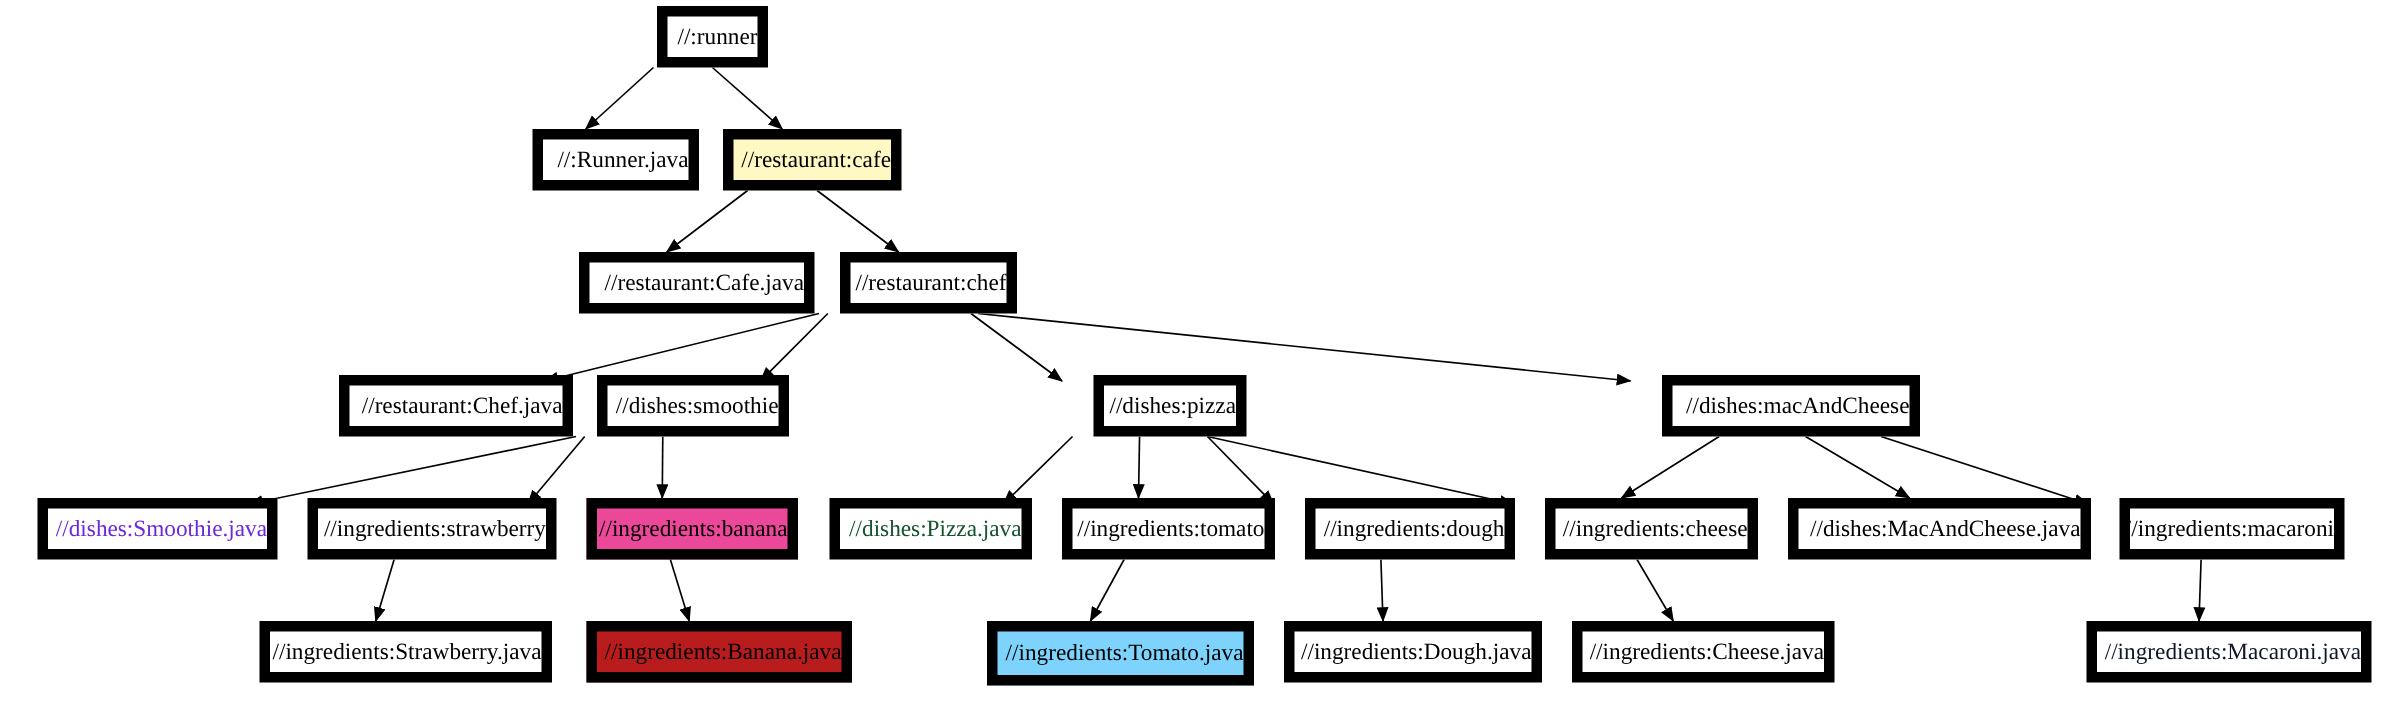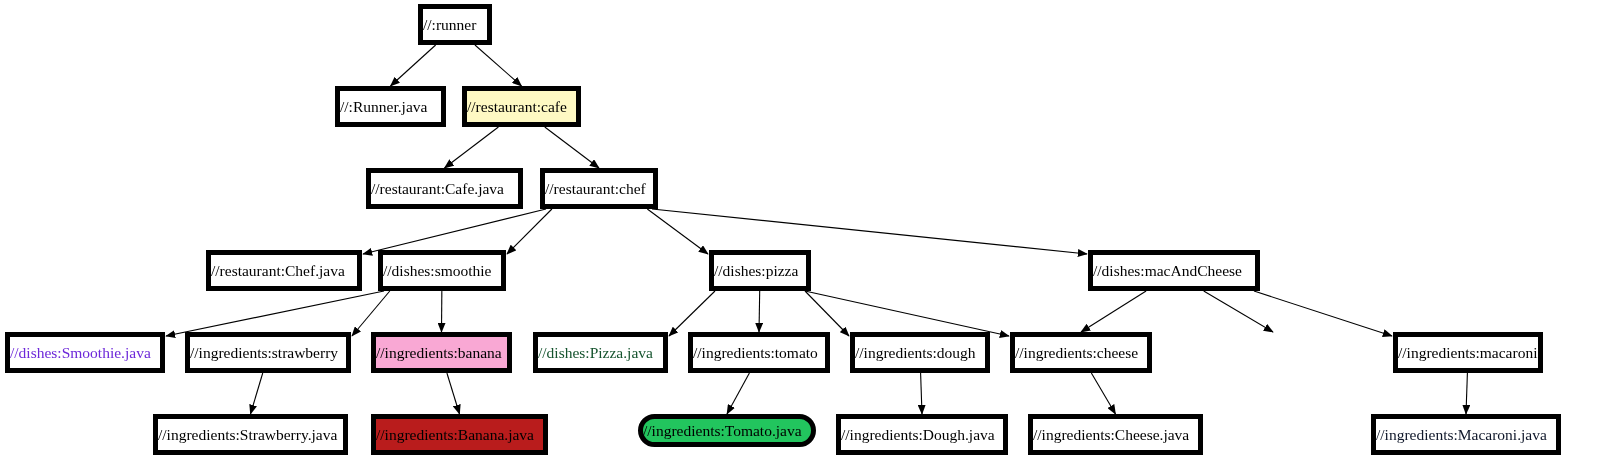--- a/index.html
+++ b/index.html
@@ -26,26 +26,27 @@
   #node-layer {
     position: absolute;
     left: 0;
     top: 0;
     width: 1600px;
     height: 468px;
   }
   .graph-node {
     position: absolute;
     box-sizing: border-box;
-    border: 5px solid #f9a8d4;
+    border: 7px solid #f9a8d4;
     background: #ffffff;
     display: flex;
     align-items: center;
-    justify-content: flex-start;
+    justify-content: flex-end;
     white-space: nowrap;
+    margin-left: 20px;
   }
   .graph-node .node-label {
     font-size: 15.5px;
     line-height: 1;
     color: #000000;
     letter-spacing: 0px;
   }
 </style>
 </head>
 <body>
@@ -109,45 +110,48 @@
       </div>
       <div class="graph-node" style="left: 1088px; top: 250px; width: 172px; height: 41px; border-color: rgb(0, 0, 0); background: rgb(255, 255, 255);">
         <span class="node-label" style="color: rgb(0, 0, 0);">//dishes:macAndCheese</span>
       </div>
       <div class="graph-node" style="left: 5px; top: 332px; width: 160px; height: 41px; border-color: rgb(0, 0, 0); background: rgb(255, 255, 255);">
         <span class="node-label" style="color: #6d28d9;">//dishes:Smoothie.java</span>
       </div>
       <div class="graph-node" style="left: 185px; top: 332px; width: 166px; height: 41px; border-color: rgb(0, 0, 0); background: rgb(255, 255, 255);">
         <span class="node-label" style="color: rgb(0, 0, 0);">//ingredients:strawberry</span>
       </div>
-      <div class="graph-node" style="left: 371px; top: 332px; width: 141px; height: 41px; border-color: rgb(0, 0, 0); background: #f9a8d4;">
+      <div class="graph-node" style="left: 371px; top: 332px; width: 141px; height: 41px; border-color: rgb(0, 0, 0); background: #ec4899;">
         <span class="node-label" style="color: rgb(0, 0, 0);">//ingredients:banana</span>
       </div>
       <div class="graph-node" style="left: 533px; top: 332px; width: 135px; height: 41px; border-color: rgb(0, 0, 0); background: rgb(255, 255, 255);">
         <span class="node-label" style="color: #14532d;">//dishes:Pizza.java</span>
       </div>
       <div class="graph-node" style="left: 688px; top: 332px; width: 142px; height: 41px; border-color: rgb(0, 0, 0); background: rgb(255, 255, 255);">
         <span class="node-label" style="color: rgb(0, 0, 0);">//ingredients:tomato</span>
       </div>
       <div class="graph-node" style="left: 850px; top: 332px; width: 140px; height: 41px; border-color: rgb(0, 0, 0); background: rgb(255, 255, 255);">
         <span class="node-label" style="color: rgb(0, 0, 0);">//ingredients:dough</span>
       </div>
       <div class="graph-node" style="left: 1010px; top: 332px; width: 142px; height: 41px; border-color: rgb(0, 0, 0); background: rgb(255, 255, 255);">
         <span class="node-label" style="color: rgb(0, 0, 0);">//ingredients:cheese</span>
       </div>
+      <div class="graph-node" style="left: 1172px; top: 332px; width: 202px; height: 41px; border-color: rgb(0, 0, 0); background: rgb(255, 255, 255);">
+        <span class="node-label" style="color: rgb(0, 0, 0);">//dishes:MacAndCheese.java</span>
+      </div>
       <div class="graph-node" style="left: 1393px; top: 332px; width: 150px; height: 41px; border-color: rgb(0, 0, 0); background: rgb(255, 255, 255);">
         <span class="node-label" style="color: rgb(0, 0, 0);">//ingredients:macaroni</span>
       </div>
       <div class="graph-node" style="left: 153px; top: 414px; width: 195px; height: 41px; border-color: rgb(0, 0, 0); background: rgb(255, 255, 255);">
         <span class="node-label" style="color: rgb(0, 0, 0);">//ingredients:Strawberry.java</span>
       </div>
       <div class="graph-node" style="left: 371px; top: 414px; width: 177px; height: 41px; border-color: rgb(0, 0, 0); background: #b91c1c;">
         <span class="node-label" style="color: rgb(0, 0, 0);">//ingredients:Banana.java</span>
       </div>
-      <div class="graph-node" style="left: 638px; top: 414px; width: 178px; height: 33px; border-color: rgb(0, 0, 0); background: #22c55e; border-radius: 18px;">
+      <div class="graph-node" style="left: 638px; top: 414px; width: 178px; height: 43px; border-color: rgb(0, 0, 0); background: #7dd3fc;">
         <span class="node-label" style="color: rgb(0, 0, 0);">//ingredients:Tomato.java</span>
       </div>
       <div class="graph-node" style="left: 836px; top: 414px; width: 172px; height: 41px; border-color: rgb(0, 0, 0); background: rgb(255, 255, 255);">
         <span class="node-label" style="color: rgb(0, 0, 0);">//ingredients:Dough.java</span>
       </div>
       <div class="graph-node" style="left: 1028px; top: 414px; width: 175px; height: 41px; border-color: rgb(0, 0, 0); background: rgb(255, 255, 255);">
         <span class="node-label" style="color: rgb(0, 0, 0);">//ingredients:Cheese.java</span>
       </div>
       <div class="graph-node" style="left: 1371px; top: 414px; width: 190px; height: 41px; border-color: rgb(0, 0, 0); background: rgb(255, 255, 255);">
         <span class="node-label" style="color: #0f172a;">//ingredients:Macaroni.java</span>

